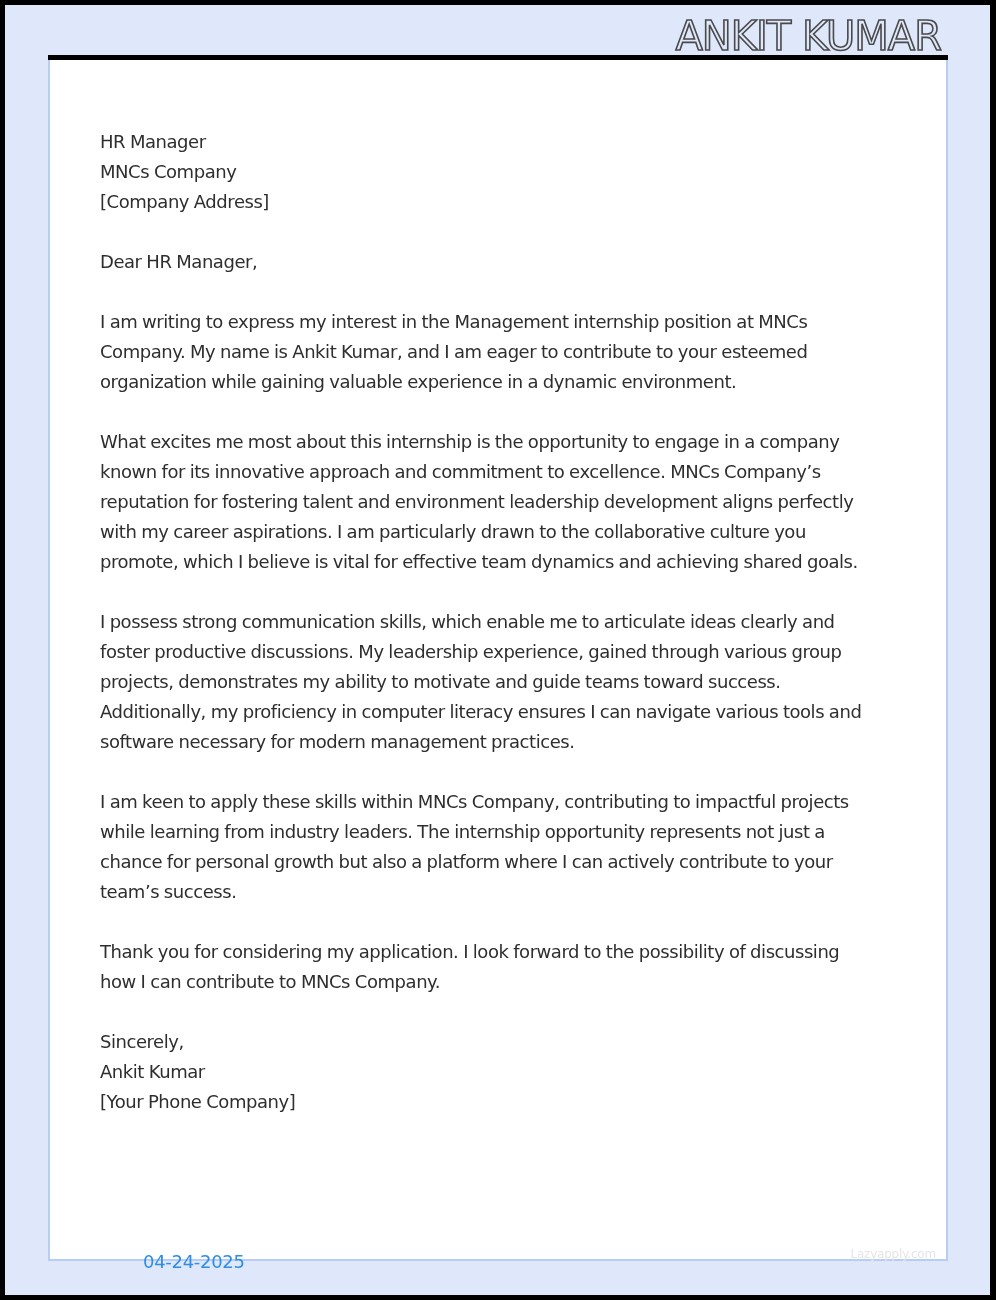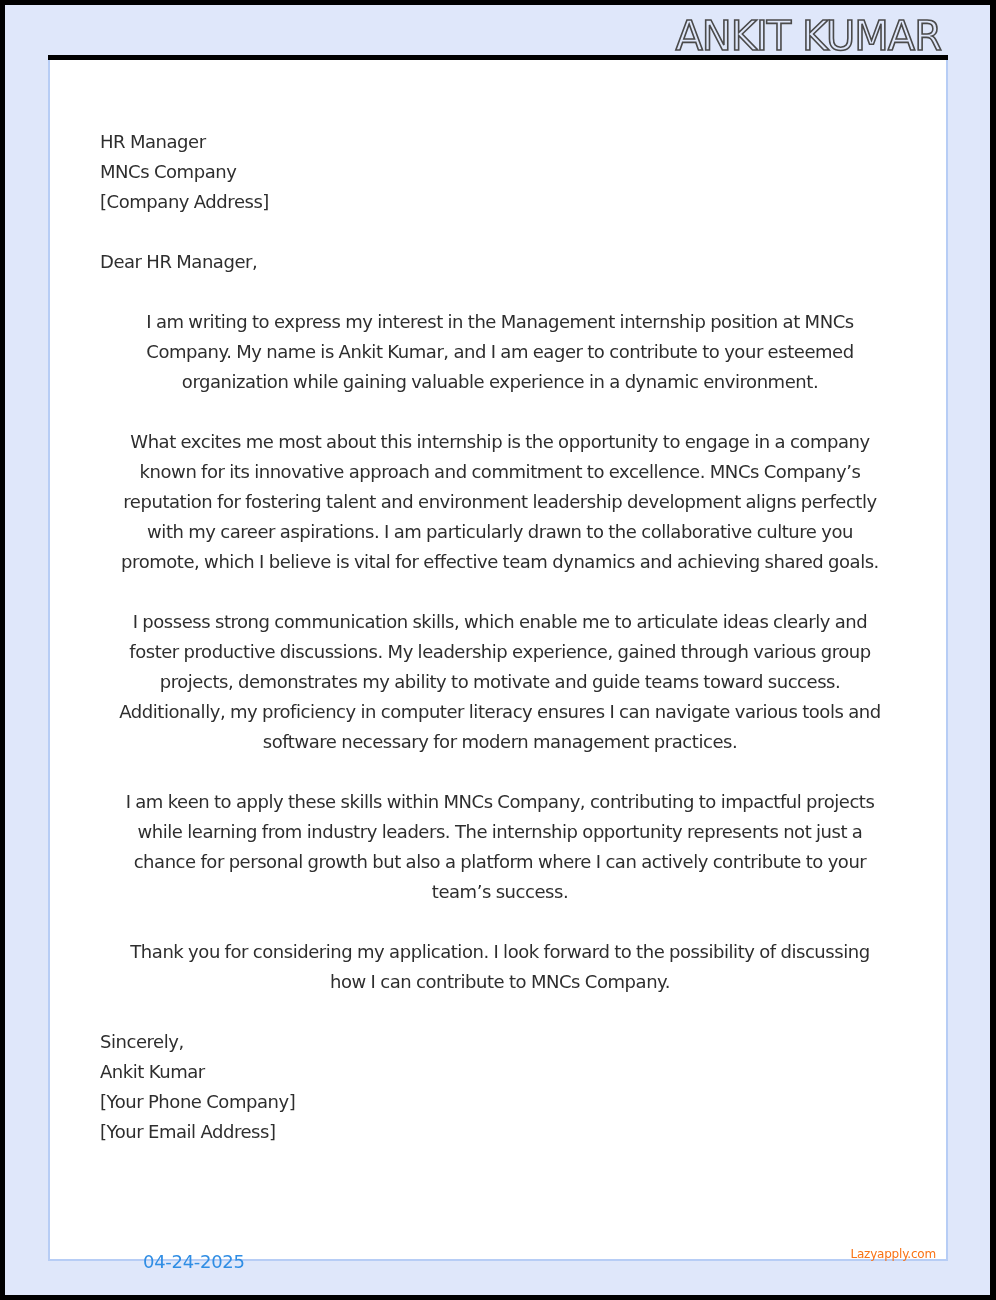--- a/index.html
+++ b/index.html
@@ -63,41 +63,40 @@
       font-size: 18px;
       line-height: 30px;
       color: #2e2e2e;
       letter-spacing: -0.45px;
       word-spacing: -0.5px;
     }
     .letter .line { display: block; white-space: nowrap; }
     .letter .gap { display: block; height: 30px; }
     .letter p {
       margin: 0;
-      text-align: center;
     }
     .footer-date {
       position: absolute;
       left: 100px;
       top: 1250px;
       font-family: "DejaVu Sans", sans-serif;
       font-size: 18px;
       line-height: 24px;
       color: #2f8de4;
       letter-spacing: -0.3px;
       margin-left: 43px;
     }
     .footer-brand {
       position: absolute;
       right: 60px;
       top: 1246px;
       font-family: "DejaVu Sans", sans-serif;
       font-size: 12px;
       line-height: 16px;
-      color: #f97316;
+      color: #e5e5e5;
       letter-spacing: -0.2px;
     }
   </style>
 </head>
 <body>
 
 <div class="frame"></div>
 
 <div class="name-header">ANKIT KUMAR</div>
 <div class="top-rule"></div>
@@ -151,18 +150,17 @@
   <p>
     <span class="line">Thank you for considering my application. I look forward to the possibility of discussing</span>
     <span class="line">how I can contribute to MNCs Company.</span>
   </p>
   <span class="gap"></span>
 
   <div>
     <span class="line">Sincerely,</span>
     <span class="line">Ankit Kumar</span>
     <span class="line">[Your Phone Company]</span>
-    <span class="line">[Your Email Address]</span>
   </div>
 </div>
 
 <div class="footer-date">04-24-2025</div>
 <div class="footer-brand">Lazyapply.com</div>
 
 </body></html>

